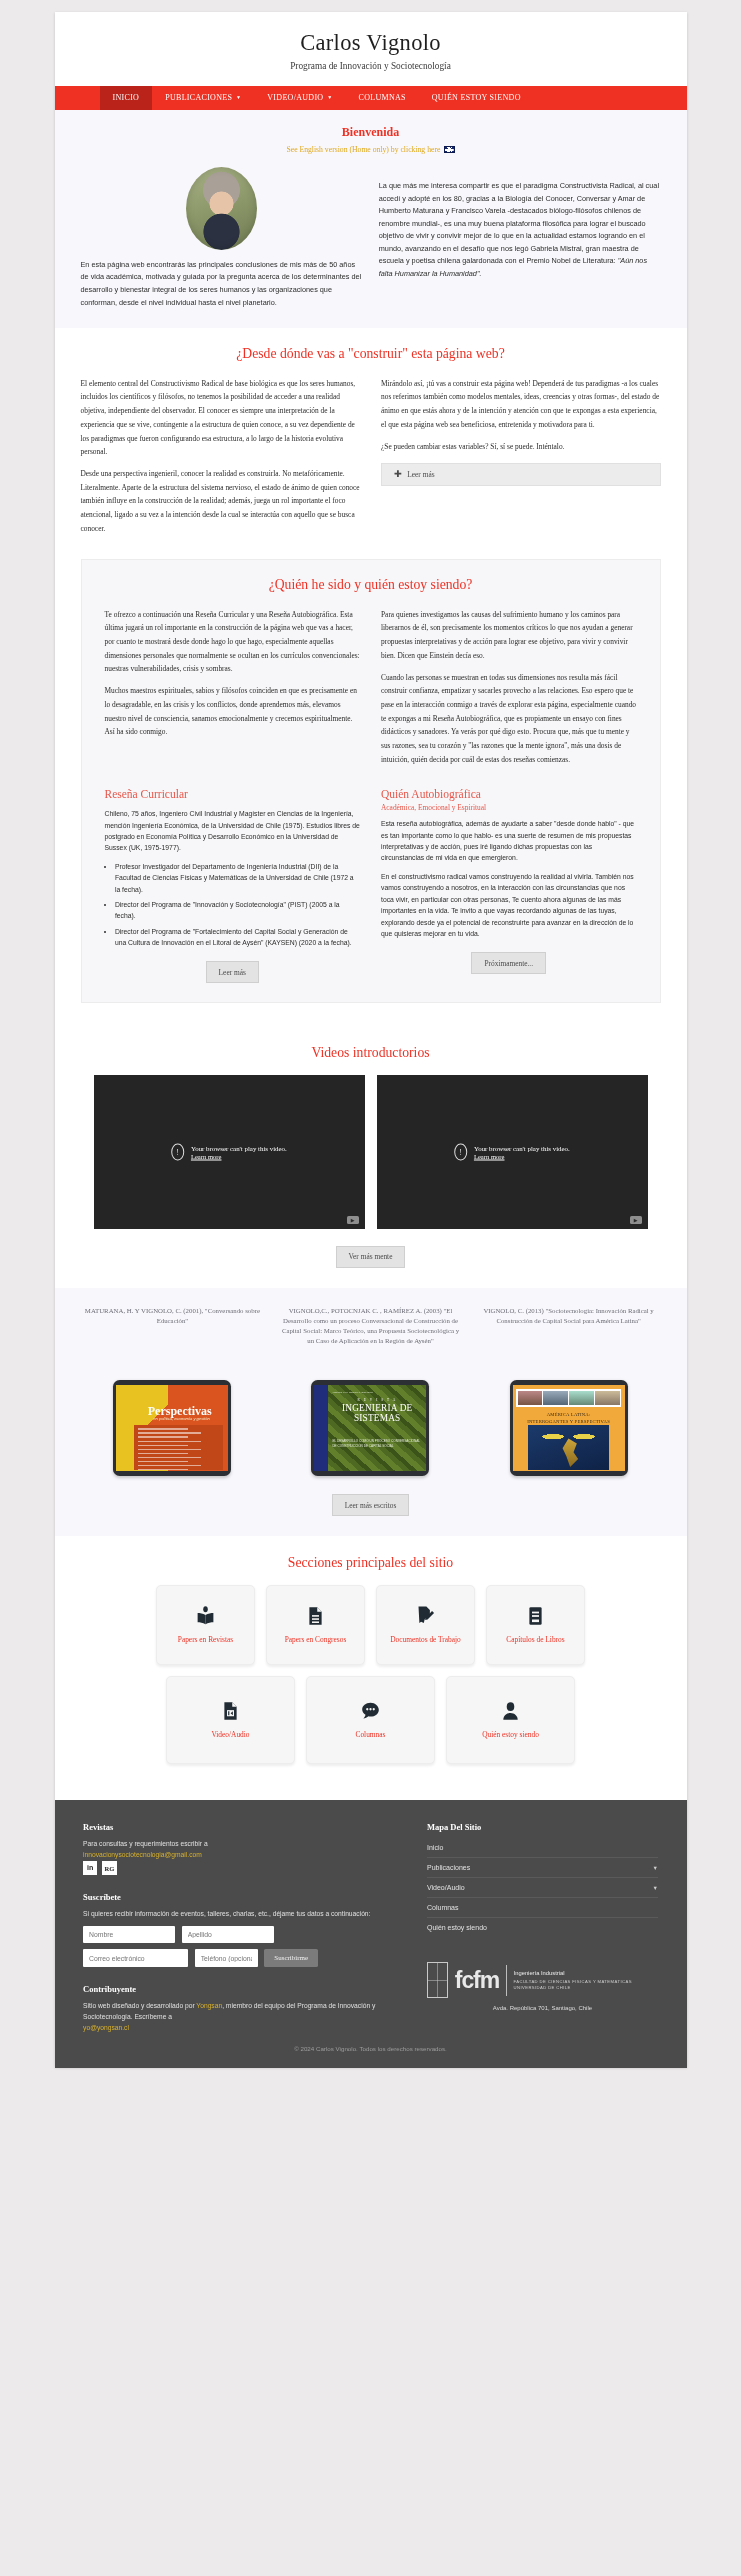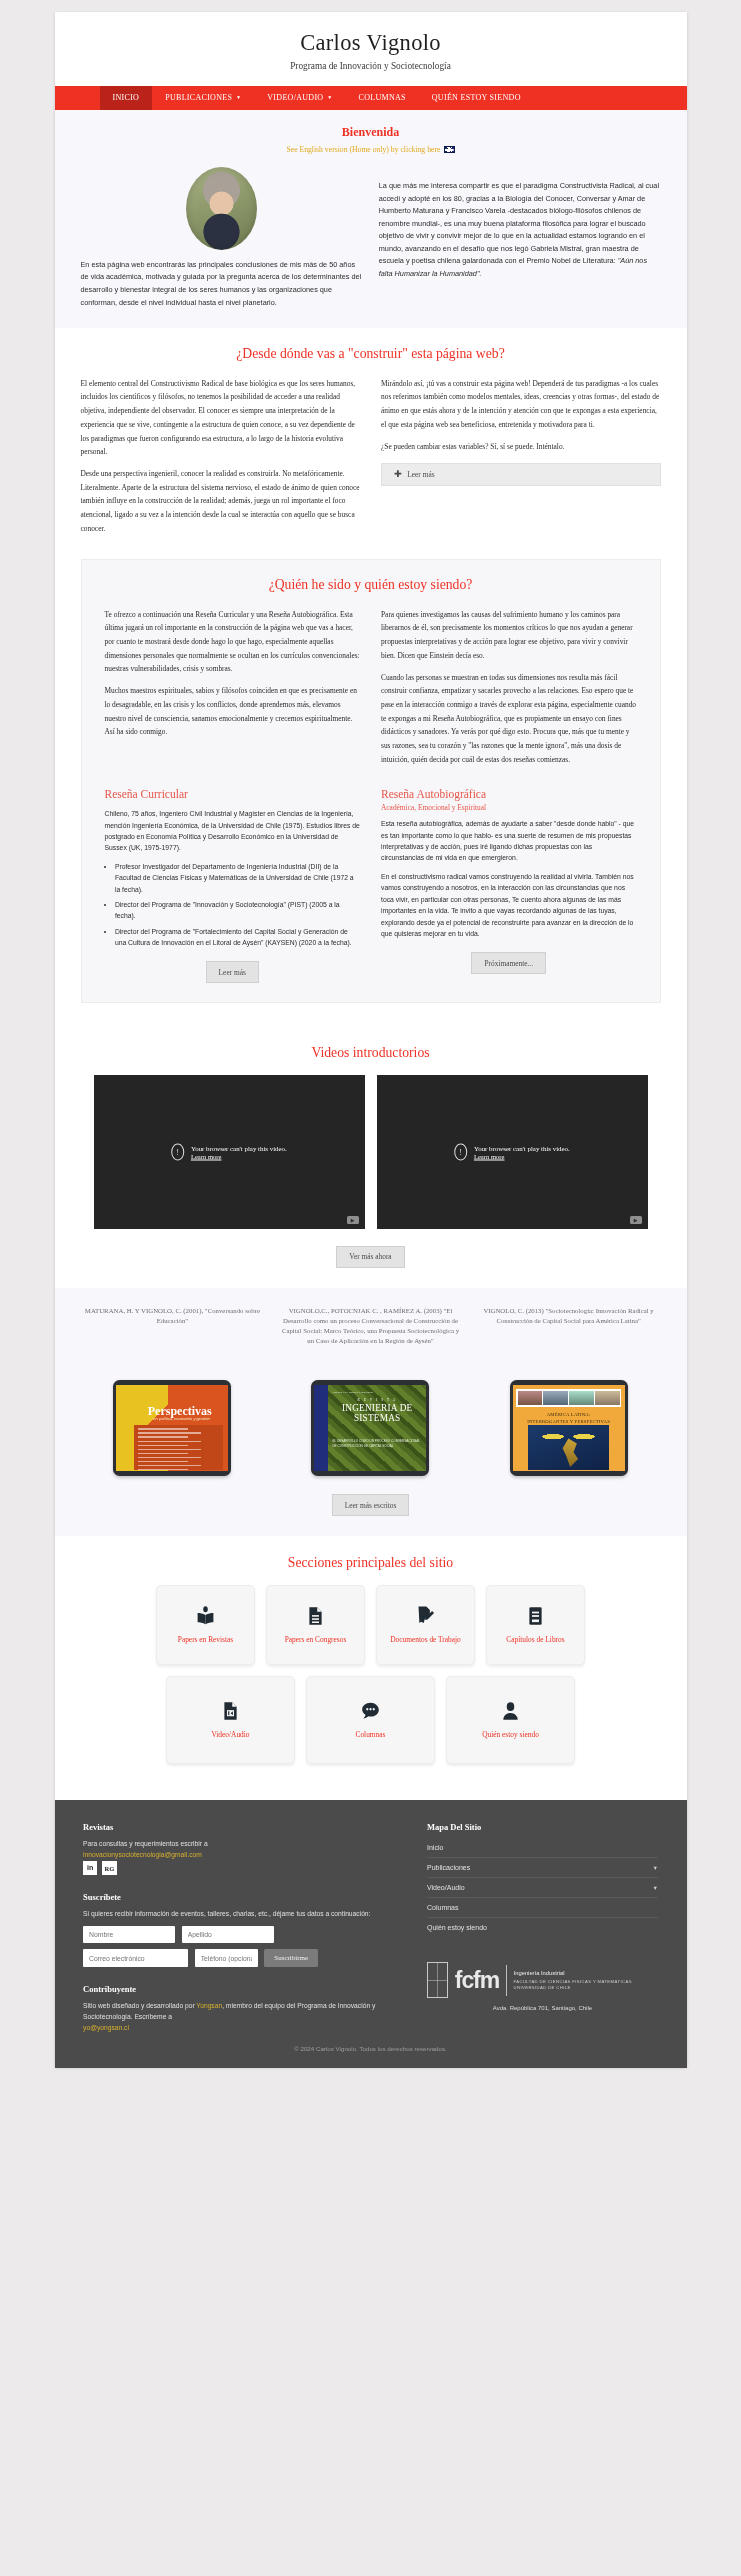--- a/index.html
+++ b/index.html
@@ -535,21 +535,21 @@
                 <li>Profesor Investigador del Departamento de Ingeniería Industrial (DII) de la Facultad de Ciencias Físicas y Matemáticas de la Universidad de Chile (1972 a la fecha).</li>
                 <li>Director del Programa de "Innovación y Sociotecnología" (PIST) (2005 a la fecha).</li>
                 <li>Director del Programa de "Fortalecimiento del Capital Social y Generación de una Cultura de Innovación en el Litoral de Aysén" (KAYSEN) (2020 a la fecha).</li>
               </ul>
             </div>
             <div class="btn-center">
               <button class="btn">Leer más</button>
             </div>
           </div>
           <div>
-            <div class="sub-h">Reseña Autobiográfica</div>
+            <div class="sub-h">Quién Autobiográfica</div>
             <div class="sub-h2">Académica, Emocional y Espiritual</div>
             <div class="cv-txt">
               <p>Esta reseña autobiográfica, además de ayudarte a saber "desde donde hablo" - que es tan importante como lo que hablo- es una suerte de resumen de mis propuestas interpretativas y de acción, pues iré ligando dichas propuestas con las circunstancias de mi vida en que emergieron.</p>
               <p style="margin-top:7.1px">En el constructivismo radical vamos construyendo la realidad al vivirla. También nos vamos construyendo a nosotros, en la interacción con las circunstancias que nos toca vivir, en particular con otras personas, Te cuento ahora algunas de las más importantes en la vida. Te invito a que vayas recordando algunas de las tuyas, explorando desde ya el potencial de reconstruirte para avanzar en la dirección de lo que quisieras mejorar en tu vida.</p>
             </div>
             <div class="btn-center">
               <button class="btn">Próximamente...</button>
             </div>
           </div>
         </div>
@@ -574,21 +574,21 @@
             <div class="warn-ico">!</div>
             <div>
               <div class="vm-l1">Your browser can't play this video.</div>
               <div class="vm-l2">Learn more</div>
             </div>
           </div>
           <div class="yt-badge">▶</div>
         </div>
       </div>
       <div class="btn-center" style="margin-top:16.5px">
-        <button class="btn">Ver más ahora</button>
+        <button class="btn">Ver más mente</button>
       </div>
     </section>
 
     <section class="sec tint">
       <div class="pub-grid">
         <div class="pub-col">
           <div class="pub-cap">MATURANA, H. Y VIGNOLO, C. (2001), "Conversando sobre Educación"</div>
           <div class="tablet">
             <div class="tablet-screen cover-a">
               <div class="ca-t">Perspectivas</div>

